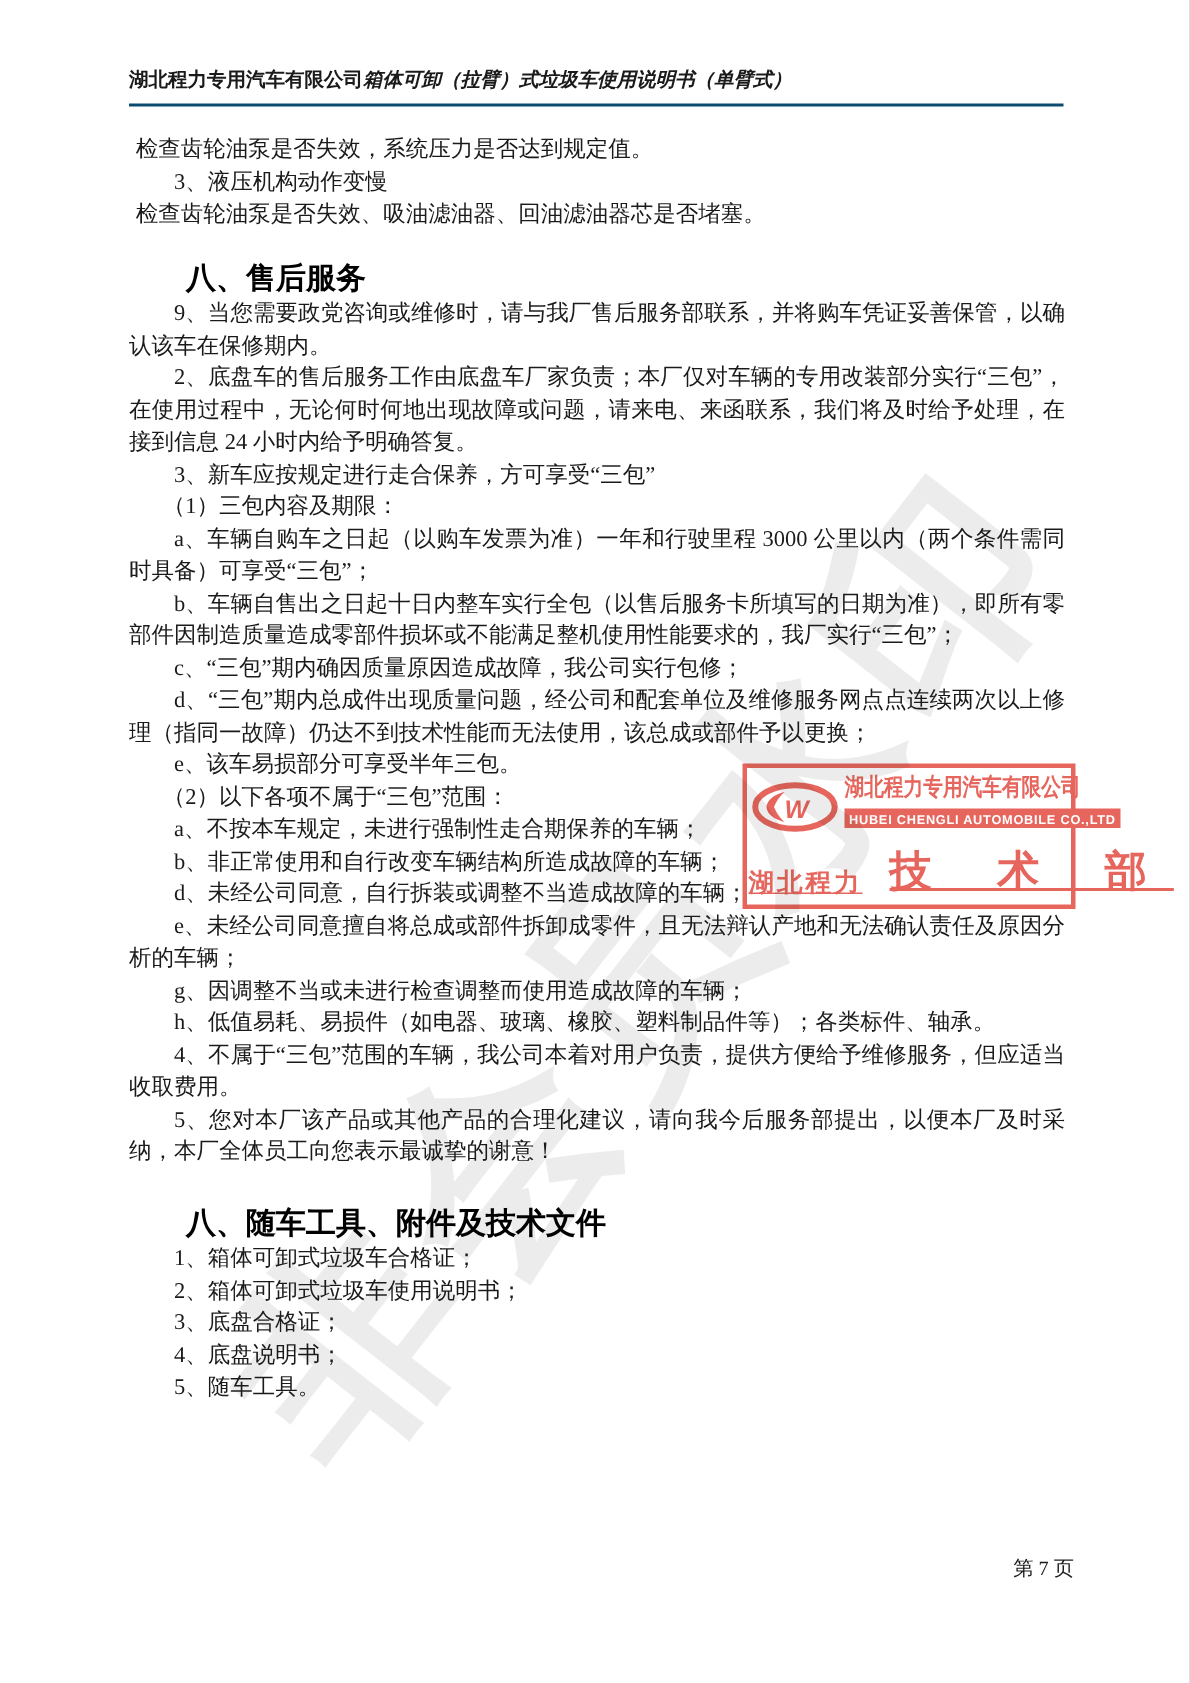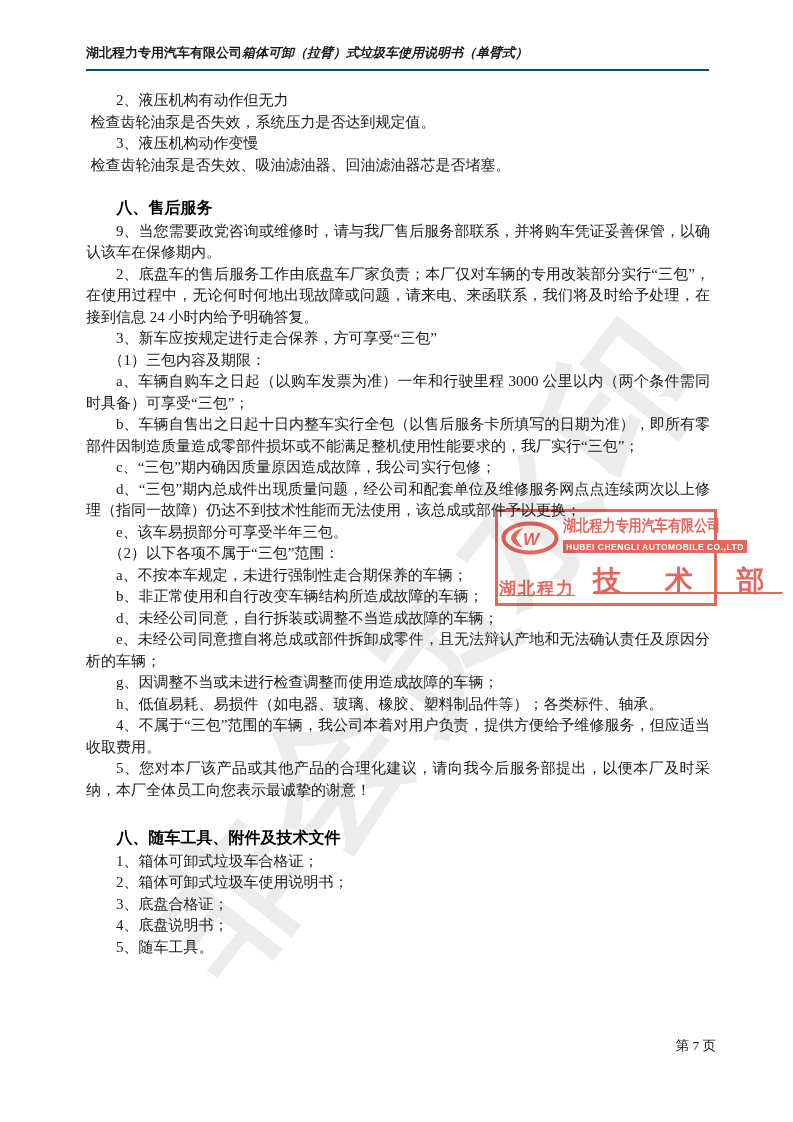--- a/index.html
+++ b/index.html
@@ -39,21 +39,21 @@
     font-size:15px;line-height:21.5px;
     text-align:justify;
     z-index:2;
   }
   .bodytext p{margin:0;}
   .i2{text-indent:2em;}
   .i15{text-indent:1.5em;}
   .i0{text-indent:0.3em;}
   .h{
     font-family:"Liberation Sans","DejaVu Sans",sans-serif;
-    font-weight:bold;font-size:16px;color:#000;
+    font-weight:bold;font-size:20px;color:#000;
     text-indent:1.9em;
     margin:21px 0 2px 0 !important;
   }
   .h.mt{margin-top:26px !important;}
   
   .stamp{
     position:absolute;left:495px;top:509px;width:222px;height:97px;
     border:3px solid #e4544a;
     box-sizing:border-box;
     z-index:3;
@@ -110,21 +110,20 @@
 
 <div class="page">
 
   <div class="watermark">非会员水印</div>
 
   <div class="header">
     <span>湖北程力专用汽车有限公司</span><span class="doc-title">箱体可卸（拉臂）式垃圾车使用说明书（单臂式）</span>
   </div>
 
   <div class="bodytext">
-    <p class="i2">2、液压机构有动作但无力</p>
     <p class="i0">检查齿轮油泵是否失效，系统压力是否达到规定值。</p>
     <p class="i2">3、液压机构动作变慢</p>
     <p class="i0">检查齿轮油泵是否失效、吸油滤油器、回油滤油器芯是否堵塞。</p>
     <p class="h">八、售后服务</p>
     <p class="i2">9、当您需要政党咨询或维修时，请与我厂售后服务部联系，并将购车凭证妥善保管，以确认该车在保修期内。</p>
     <p class="i2">2、底盘车的售后服务工作由底盘车厂家负责；本厂仅对车辆的专用改装部分实行“三包”，在使用过程中，无论何时何地出现故障或问题，请来电、来函联系，我们将及时给予处理，在接到信息 24 小时内给予明确答复。</p>
     <p class="i2">3、新车应按规定进行走合保养，方可享受“三包”</p>
     <p class="i15">（1）三包内容及期限：</p>
     <p class="i2">a、车辆自购车之日起（以购车发票为准）一年和行驶里程 3000 公里以内（两个条件需同时具备）可享受“三包”；</p>
     <p class="i2">b、车辆自售出之日起十日内整车实行全包（以售后服务卡所填写的日期为准），即所有零部件因制造质量造成零部件损坏或不能满足整机使用性能要求的，我厂实行“三包”；</p>

